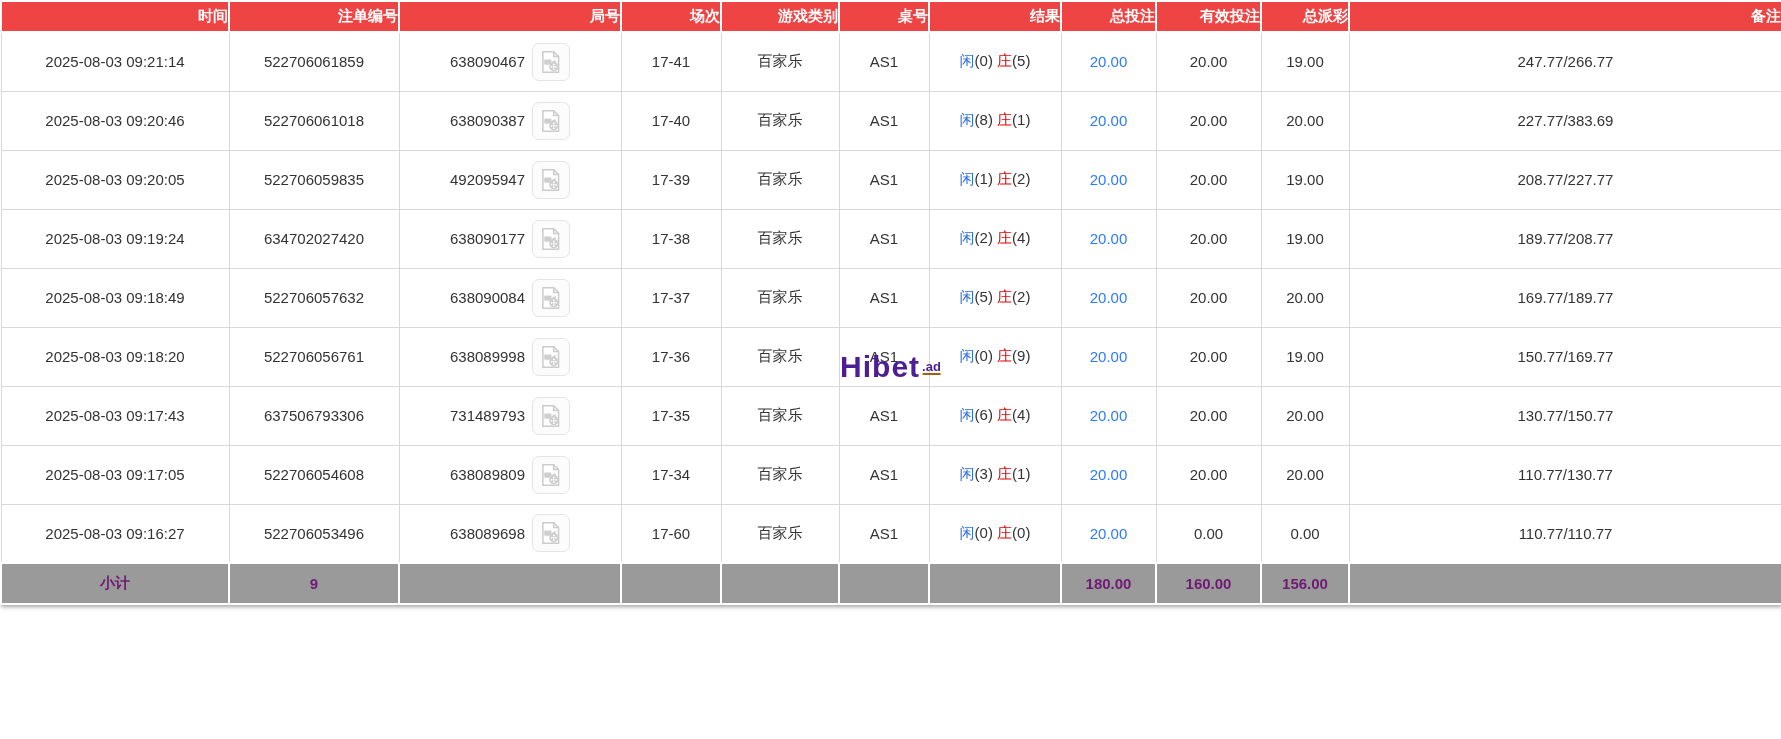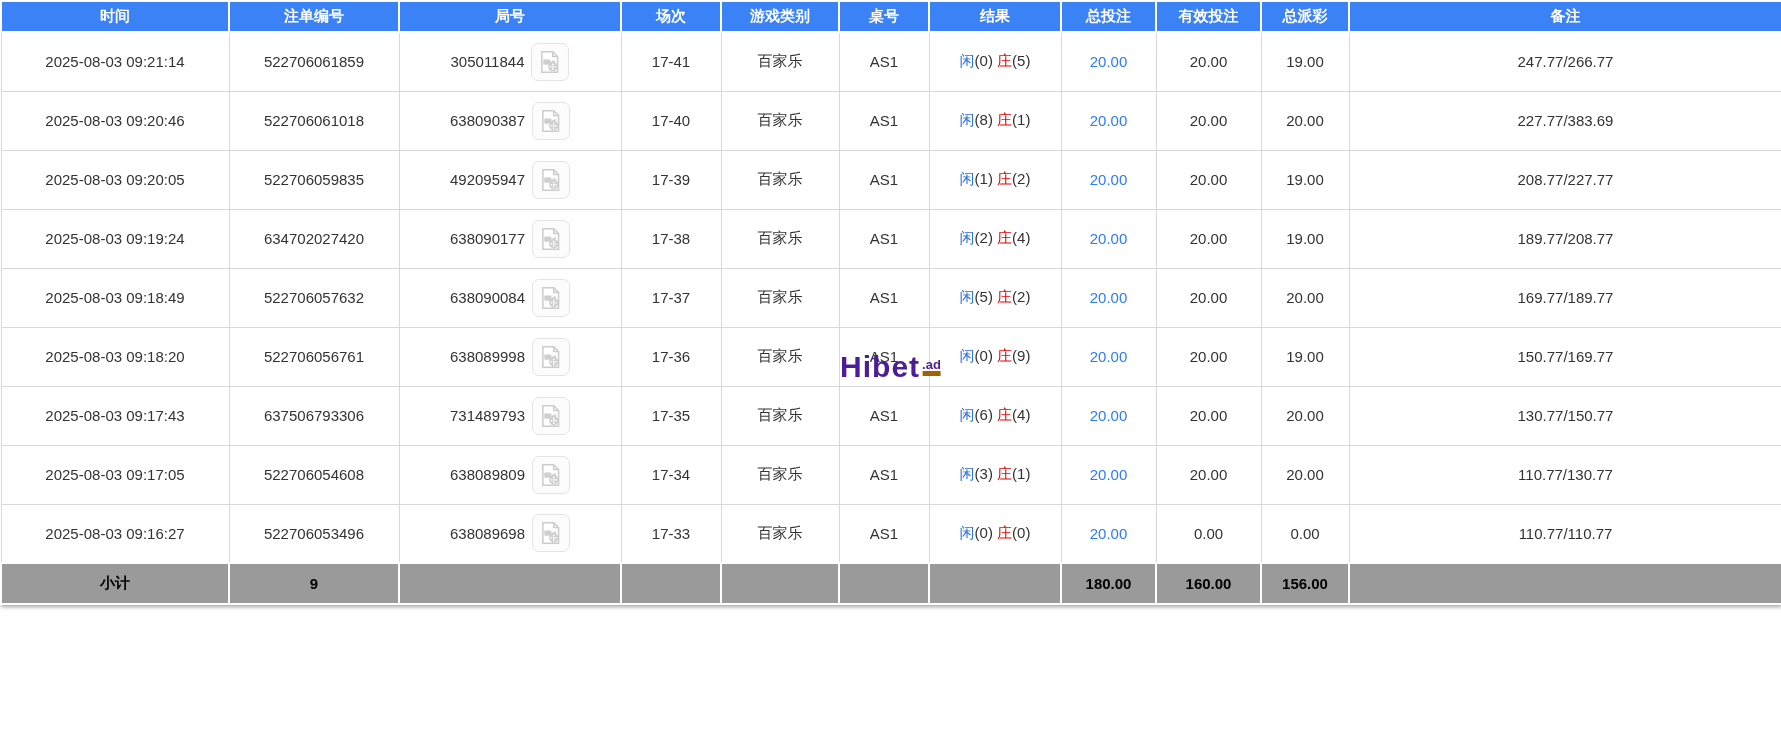--- a/index.html
+++ b/index.html
@@ -11,44 +11,44 @@
     overflow: hidden;
   }
   .table-wrap { position: relative; width: 1781px; }
   table.records {
     width: 1781px;
     table-layout: fixed;
     border-collapse: collapse;
     box-shadow: 0 3px 4px -1px rgba(0,0,0,0.35);
   }
   table.records thead th {
-    background: #3b82f6;
+    background: #ef4444;
     color: #ffffff;
     font-size: 15px;
     font-weight: bold;
     height: 31px;
     border: 2px solid #ffffff;
     padding: 0;
-    text-align: center;
+    text-align: right;
     vertical-align: middle;
   }
   table.records tbody td {
     background: #ffffff;
     color: #333333;
     font-size: 15px;
     height: 59px;
     border: 1px solid #d8d8d8;
     padding: 0 4px;
     text-align: center;
     vertical-align: middle;
     white-space: nowrap;
   }
   table.records tfoot td {
     background: #9a9a9a;
-    color: #000000;
+    color: #701a75;
     font-size: 15px;
     font-weight: bold;
     height: 41px;
     border: 2px solid #ffffff;
     padding: 0;
     text-align: center;
     vertical-align: middle;
   }
   .result-xian { color: #2b6fe0; }
   .result-zhuang { color: #e60000; }
@@ -82,21 +82,21 @@
     font-size: 30px;
     font-weight: 800;
     letter-spacing: 1px;
     line-height: 1;
   }
   .watermark .wm-suffix {
     font-size: 13px;
     font-weight: bold;
     line-height: 1;
     margin-left: 2px;
-    border-bottom: 5px solid #a16207;
+    border-bottom: 2px solid #a16207;
   }
 </style>
 </head>
 <body>
 
 <div class="table-wrap">
   <table class="records">
     <colgroup>
       <col style="width:228px">
         <col style="width:170px">
@@ -124,21 +124,21 @@
         <th>总派彩</th>
         <th>备注</th>
       </tr>
     </thead>
     <tbody>
         <tr>
     <td>2025-08-03 09:21:14</td>
     <td>522706061859</td>
     <td>
       <span class="round-cell-inner">
-        <span>305011844</span>
+        <span>638090467</span>
         <button class="video-btn">
           <span style="display:inline-flex;">
             <svg width="26" height="26" viewBox="0 0 24 24">
               <path d="M4.5 2.5h10l4.5 4.5v14.5h-14.5z" fill="#ffffff" stroke="#cccccc" stroke-width="1.4"></path>
               <path d="M14.5 2.5v4.5H19" fill="none" stroke="#cccccc" stroke-width="1.4"></path>
               <rect x="5.8" y="9.6" width="6.6" height="5" rx="0.9" fill="#cfcfcf"></rect>
               <path d="M12.4 12.1l4-2.2v4.9l-4-2z" fill="#cfcfcf"></path>
               <circle cx="14.6" cy="16.4" r="4.3" fill="#cfcfcf"></circle>
               <circle cx="14.6" cy="16.4" r="0.9" fill="#ffffff"></circle>
               <circle cx="14.6" cy="14.2" r="0.8" fill="#ffffff"></circle>
@@ -407,21 +407,21 @@
               <circle cx="14.6" cy="16.4" r="0.9" fill="#ffffff"></circle>
               <circle cx="14.6" cy="14.2" r="0.8" fill="#ffffff"></circle>
               <circle cx="14.6" cy="18.6" r="0.8" fill="#ffffff"></circle>
               <circle cx="12.5" cy="16.4" r="0.8" fill="#ffffff"></circle>
               <circle cx="16.7" cy="16.4" r="0.8" fill="#ffffff"></circle>
             </svg>
           </span>
         </button>
       </span>
     </td>
-    <td>17-33</td>
+    <td>17-60</td>
     <td>百家乐</td>
     <td>AS1</td>
     <td><span class="result-xian">闲</span><span class="result-num">(0)</span> <span class="result-zhuang">庄</span><span class="result-num">(0)</span></td>
     <td><a class="amount-link">20.00</a></td>
     <td>0.00</td>
     <td>0.00</td>
     <td>110.77/110.77</td>
   </tr>
       </tbody>
     <tfoot>

